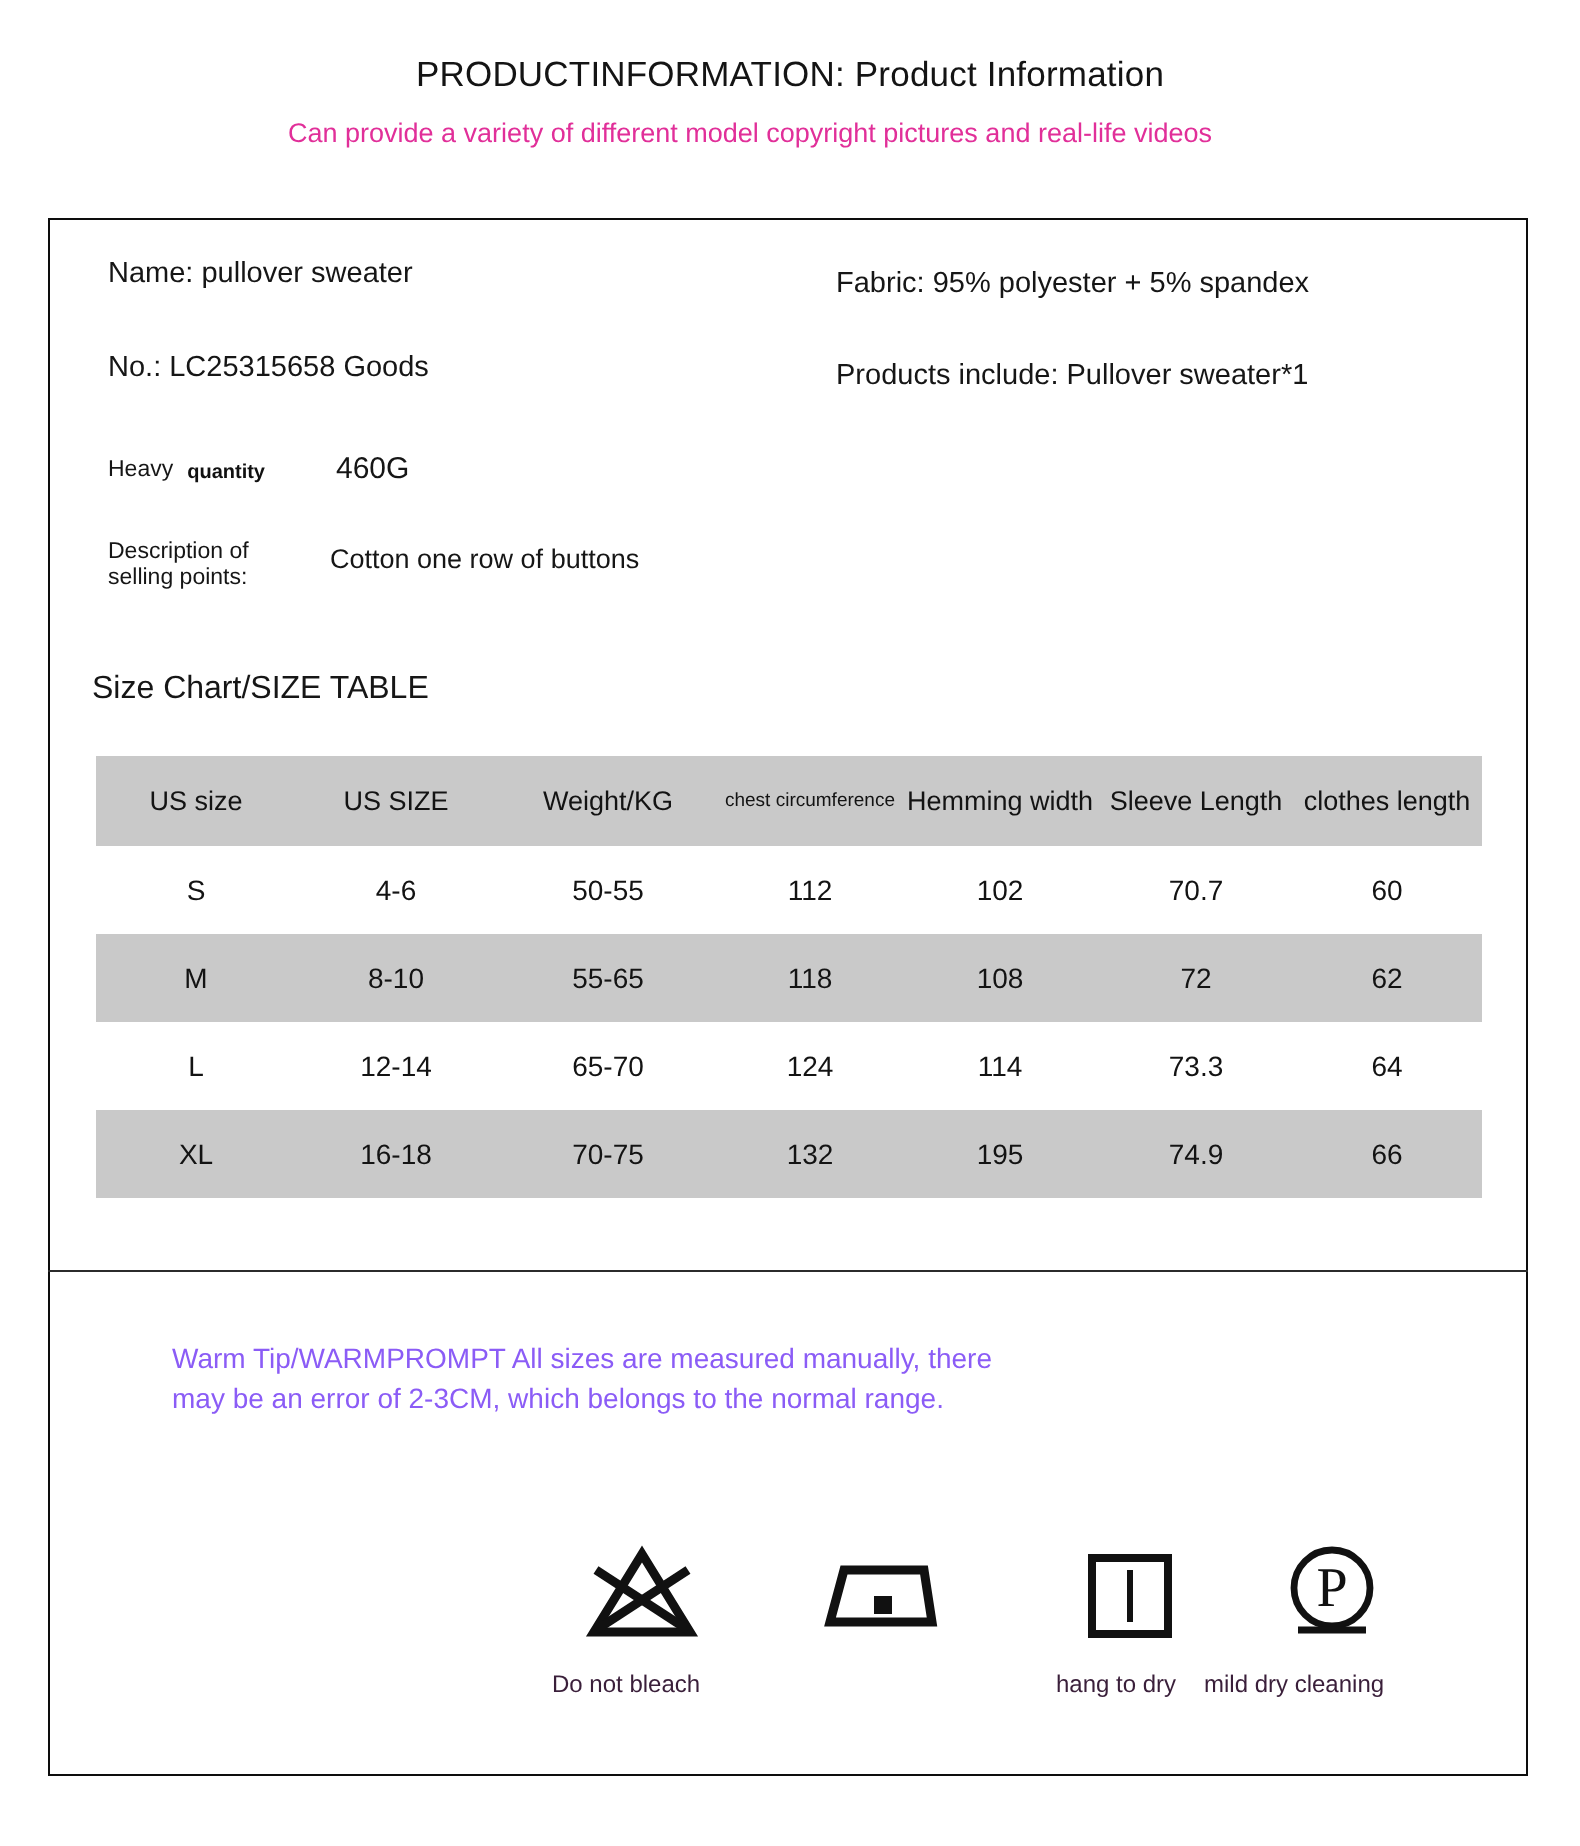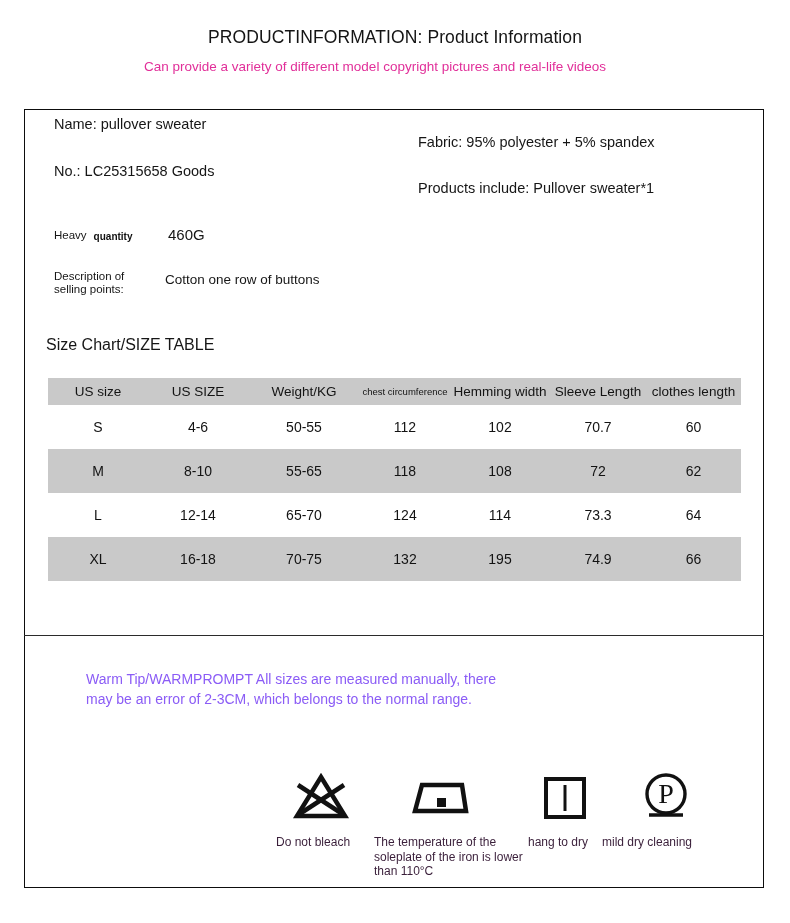--- a/index.html
+++ b/index.html
@@ -54,21 +54,21 @@
     top: 635px;
     width: 740px;
     height: 1.3px;
     background: #2b2b2b;
   }
 
   
   .info-left {
     position: absolute;
     left: 54px;
-    top: 116px;
+    top: 129px;
     width: 350px;
   }
   .info-right {
     position: absolute;
     left: 418px;
     top: 134px;
     width: 320px;
   }
   .info-line {
     font-size: 14.5px;
@@ -147,21 +147,21 @@
     border-collapse: collapse;
     table-layout: fixed;
   }
   table.size-table th,
   table.size-table td {
     border: none;
     text-align: center;
     vertical-align: middle;
     color: #131313;
   }
-  table.size-table thead tr { background: #c9c9c9; height: 27px; }
+  table.size-table thead tr { background: #c9c9c9; height: 45px; }
   table.size-table th {
     font-weight: normal;
     font-size: 13.5px;
     line-height: 15.5px;
     padding: 0 2px;
   }
   table.size-table th.small {
     font-size: 9.5px;
     line-height: 11px;
   }
@@ -350,21 +350,20 @@
     <div class="care-caption">Do not bleach</div>
   </div>
 
   <div class="care-item" id="care-iron">
     <div class="care-glyph">
       <svg width="62" height="52" viewBox="0 0 62 52" aria-hidden="true">
         <path d="M7 40 L14 14 L54 14 L58 40 Z" fill="none" stroke="#111" stroke-width="4.5" stroke-linejoin="miter"></path>
         <rect x="29" y="27" width="9" height="9" fill="#111"></rect>
       </svg>
     </div>
-    <div class="care-caption">The temperature of the soleplate of the iron is lower than 110°C</div>
   </div>
 
   <div class="care-item" id="care-hang">
     <div class="care-glyph">
       <svg width="50" height="52" viewBox="0 0 50 52" aria-hidden="true">
         <rect x="6" y="8" width="38" height="38" fill="none" stroke="#111" stroke-width="4"></rect>
         <line x1="25" y1="14" x2="25" y2="40" stroke="#111" stroke-width="3"></line>
       </svg>
     </div>
     <div class="care-caption">hang to dry</div>

